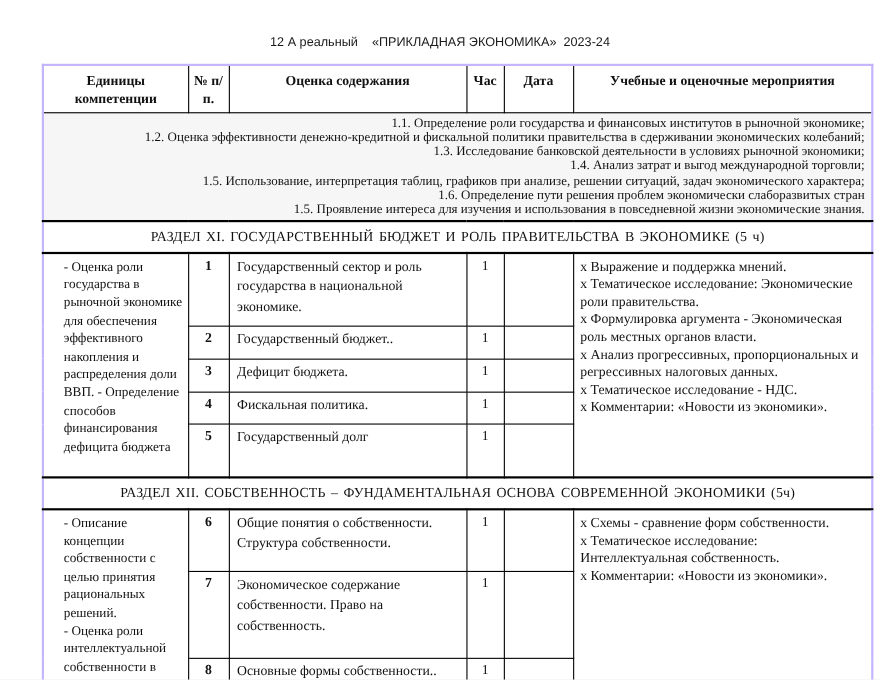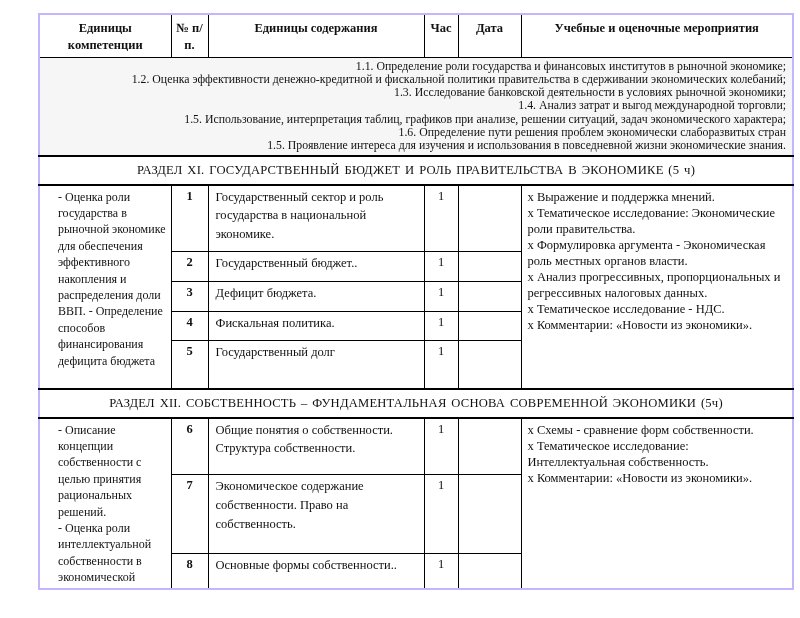--- a/index.html
+++ b/index.html
@@ -48,36 +48,37 @@
   tr.r5{height:48px;}
   tr.r6{height:45px;}
   tr.r7{height:57px;}
   tr.r8{height:29px;}
 </style>
 </head>
 <body>
 
 <div class="page">
 
+  <div class="doc-title">12 А реальный    «ПРИКЛАДНАЯ ЭКОНОМИКА»  2023-24</div>
 
   <table class="curriculum">
     <colgroup>
       <col style="width:132px">
       <col style="width:37px">
       <col style="width:216px">
       <col style="width:34px">
       <col style="width:63px">
       <col style="width:272px">
     </colgroup>
 
     <thead>
       <tr class="header-row">
         <th>Единицы компетенции</th>
         <th>№ п/п.</th>
-        <th>Единицы содержания</th>
+        <th>Оценка содержания</th>
         <th>Час</th>
         <th>Дата</th>
         <th>Учебные и оценочные мероприятия</th>
       </tr>
     </thead>
 
     <tbody>
 
       <tr class="competency-row">
         <td colspan="6" class="competency-cell">

